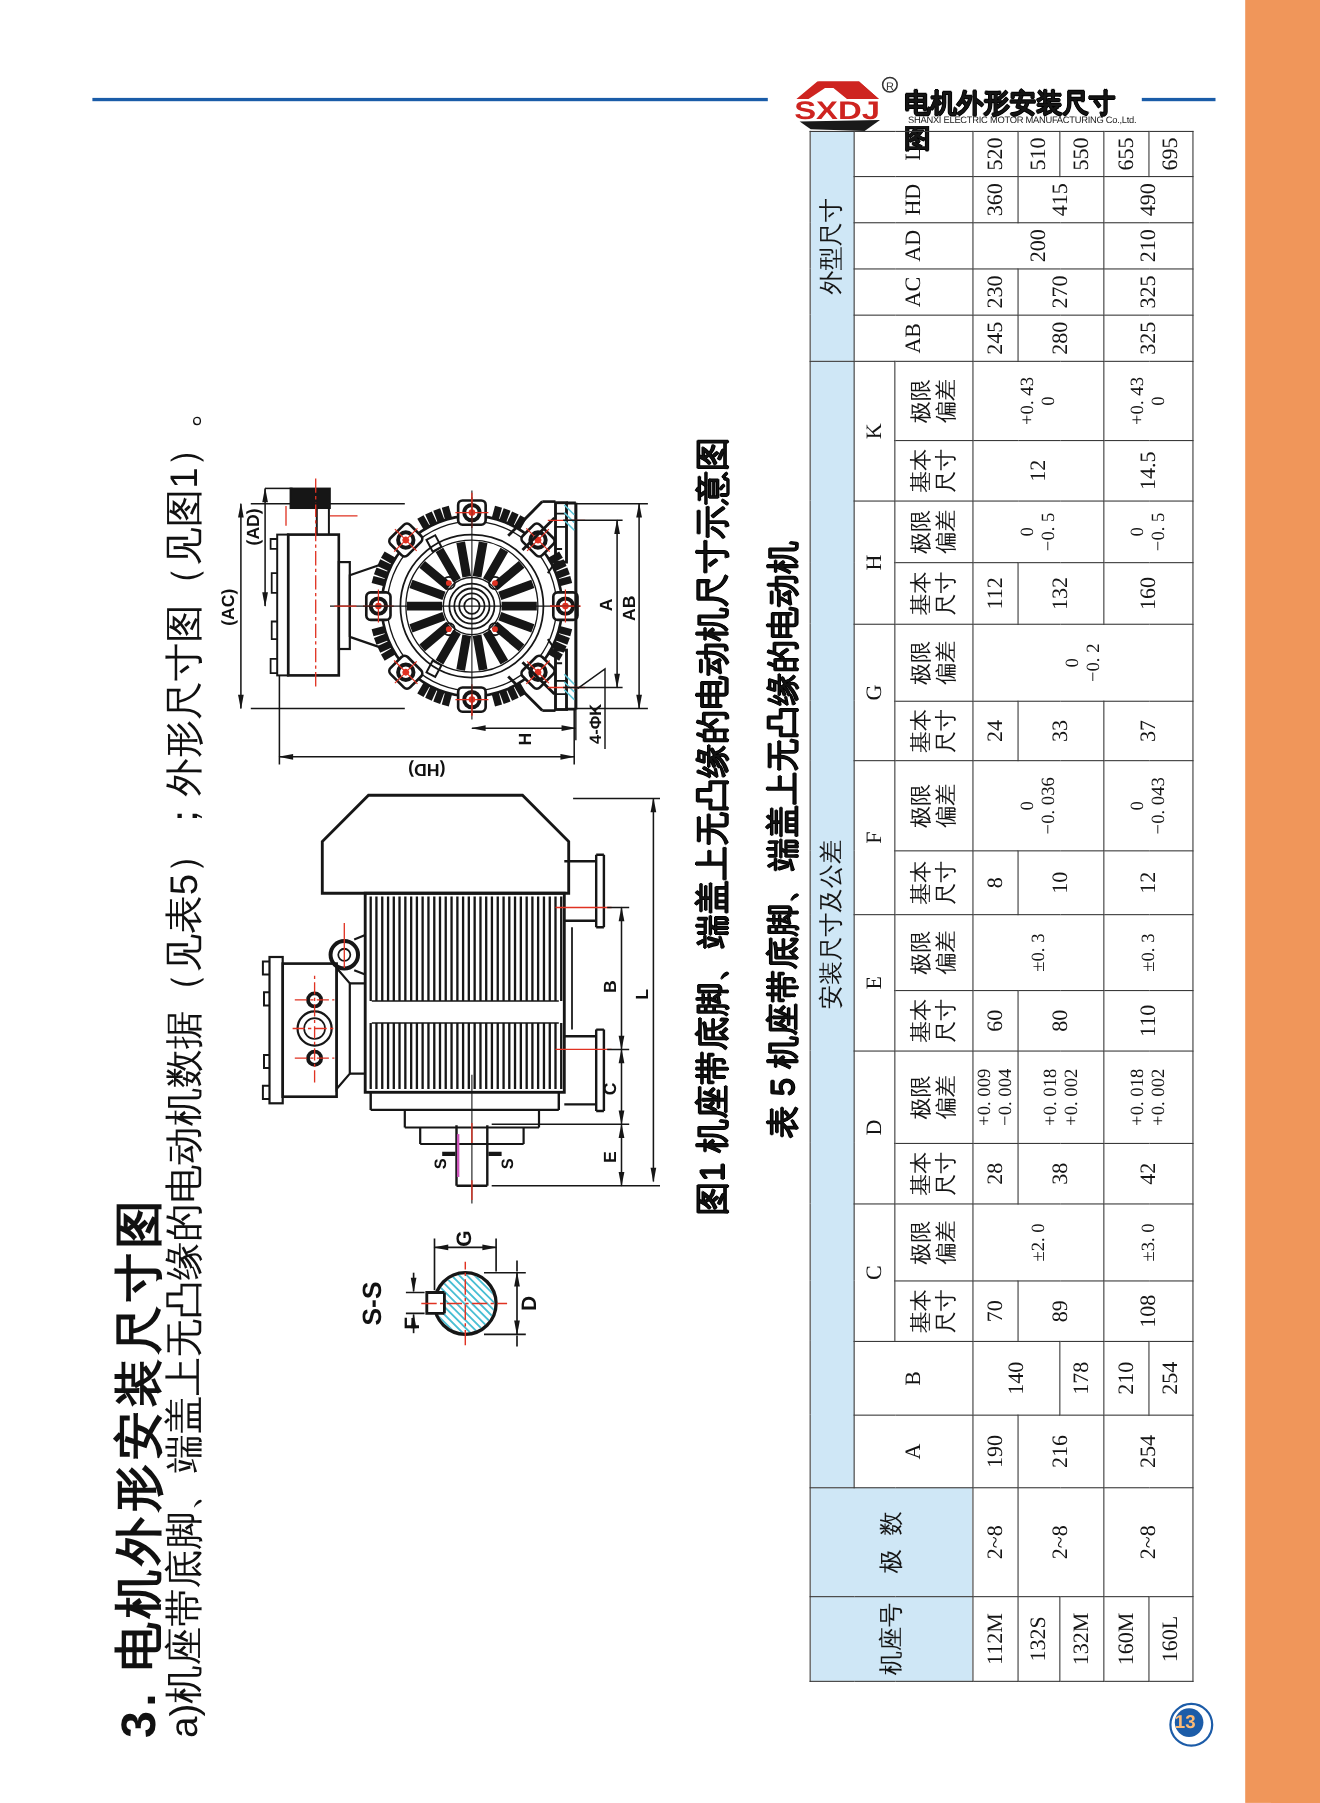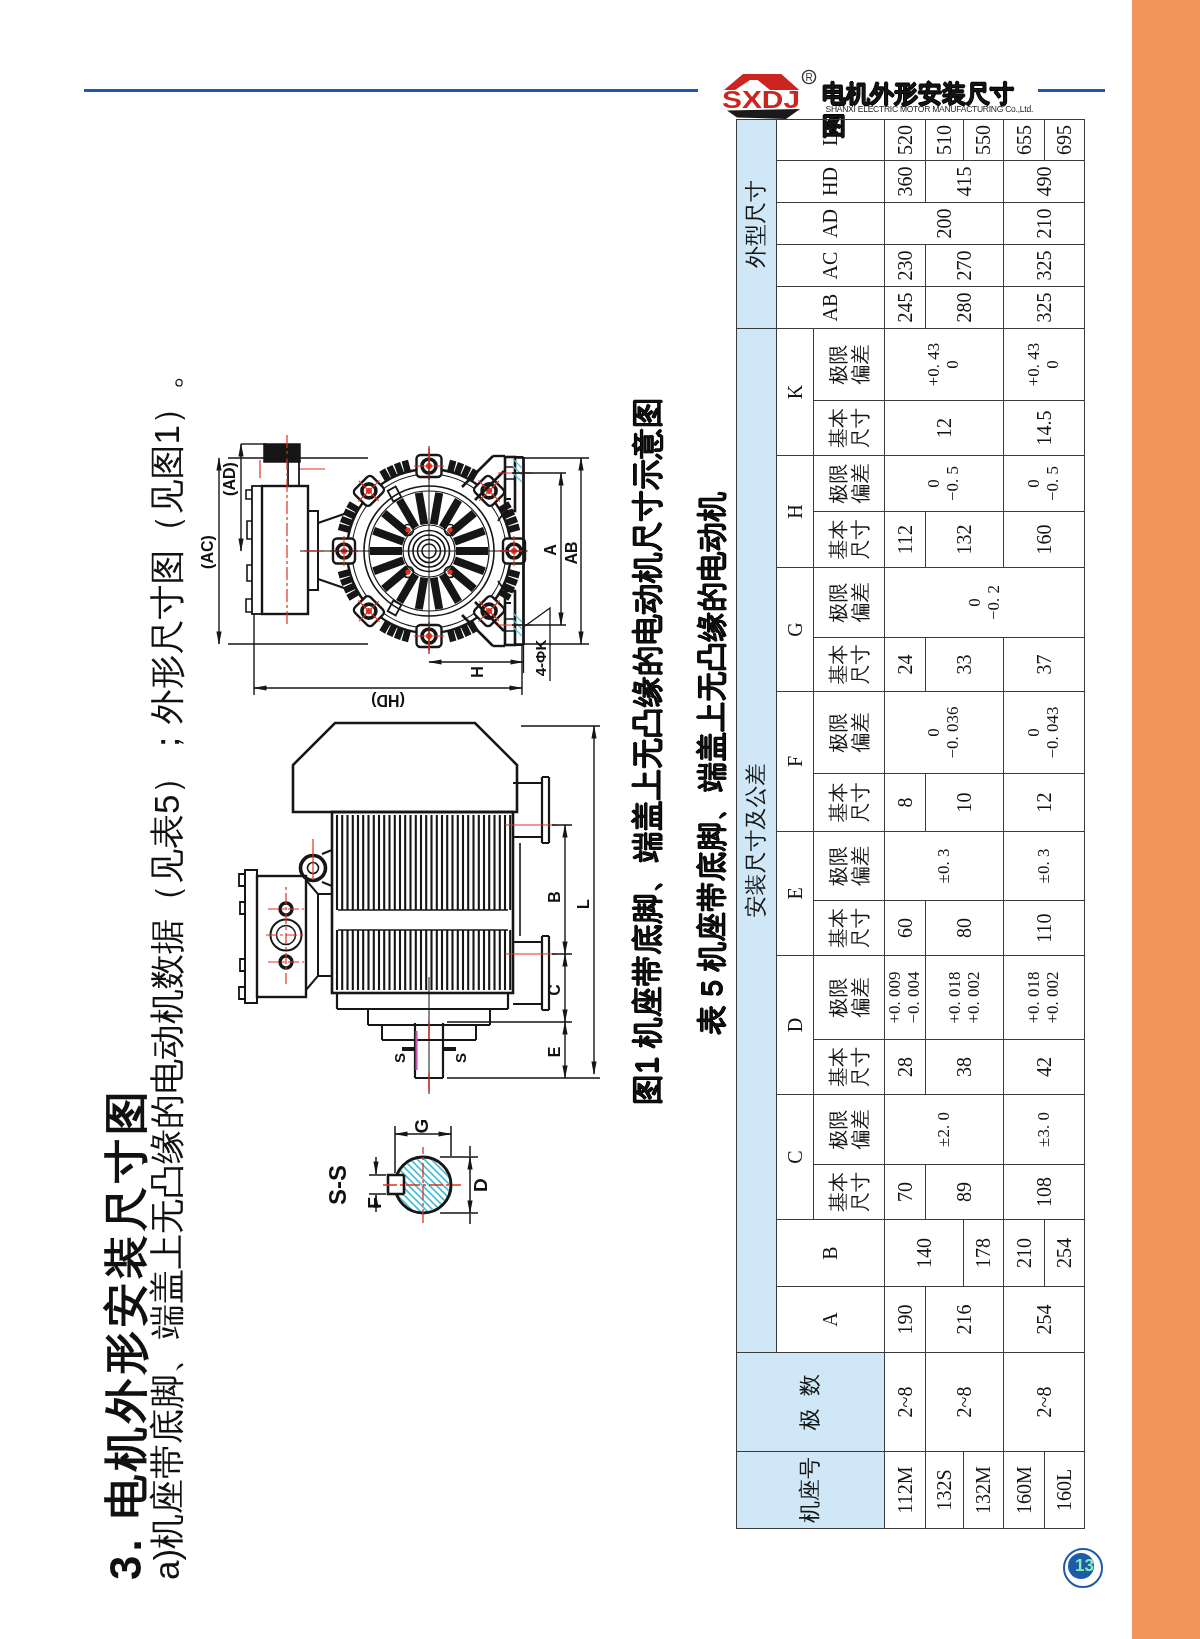--- a/index.html
+++ b/index.html
@@ -29,21 +29,21 @@
   <polygon points="8,44.5 81,43 67,53 18,51.5" fill="#1a1a1a"></polygon>
   <circle cx="90" cy="11" r="6.6" fill="none" stroke="#333" stroke-width="1.4"></circle>
   <text x="90" y="15.4" font-size="10" fill="#333" text-anchor="middle" font-family="Liberation Sans">R</text>
 </svg>
 
 <div class="abs ink" style="left:822px;top:78px;width:210px;height:24px;font-weight:bold;font-size:24px;letter-spacing:0px;color:#141414;font-family:'Liberation Sans',sans-serif;">电机外形安装尺寸图</div>
 
 <div class="abs" style="left:823px;top:104px;width:210px;font-size:8.5px;letter-spacing:-0.25px;color:#222;font-family:'Liberation Sans',sans-serif;white-space:nowrap;text-align:right;">SHANXI ELECTRIC MOTOR MANUFACTURING Co.,Ltd.</div>
 
 <div class="abs" style="left:1063px;top:1548px;width:36px;height:36px;border:2.4px solid #1C5CA8;border-radius:50%;"></div>
-<div class="abs" style="left:1068px;top:1553px;width:26px;height:26px;background:#1C5CA8;border-radius:50%;color:#86efac;font-weight:bold;font-size:17px;text-align:right;line-height:26px;font-family:'Liberation Sans',sans-serif;">13</div>
+<div class="abs" style="left:1068px;top:1553px;width:26px;height:26px;background:#1C5CA8;border-radius:50%;color:#fdba74;font-weight:bold;font-size:17px;text-align:left;line-height:26px;font-family:'Liberation Sans',sans-serif;">13</div>
 
 <div class="land">
 
   <div class="abs" style="left:59px;top:97px;font-weight:bold;font-size:44px;letter-spacing:4px;color:#111;white-space:nowrap;">3. 电机外形安装尺寸图</div>
 
   <div class="abs" style="left:59px;top:144px;font-size:35px;color:#111;white-space:nowrap;">a)机座带底脚、端盖上无凸缘的电动机数据（见表5）；外形尺寸图（见图1）。</div>
 
   <svg class="abs" style="left:0;top:0" width="1639" height="1200" viewBox="0 0 1639 1200" fill="none" stroke-linecap="butt">
     <defs>
       <marker id="ar" viewBox="0 0 14 6" refX="13" refY="3" markerWidth="14" markerHeight="6" markerUnits="userSpaceOnUse" orient="auto-start-reverse">

